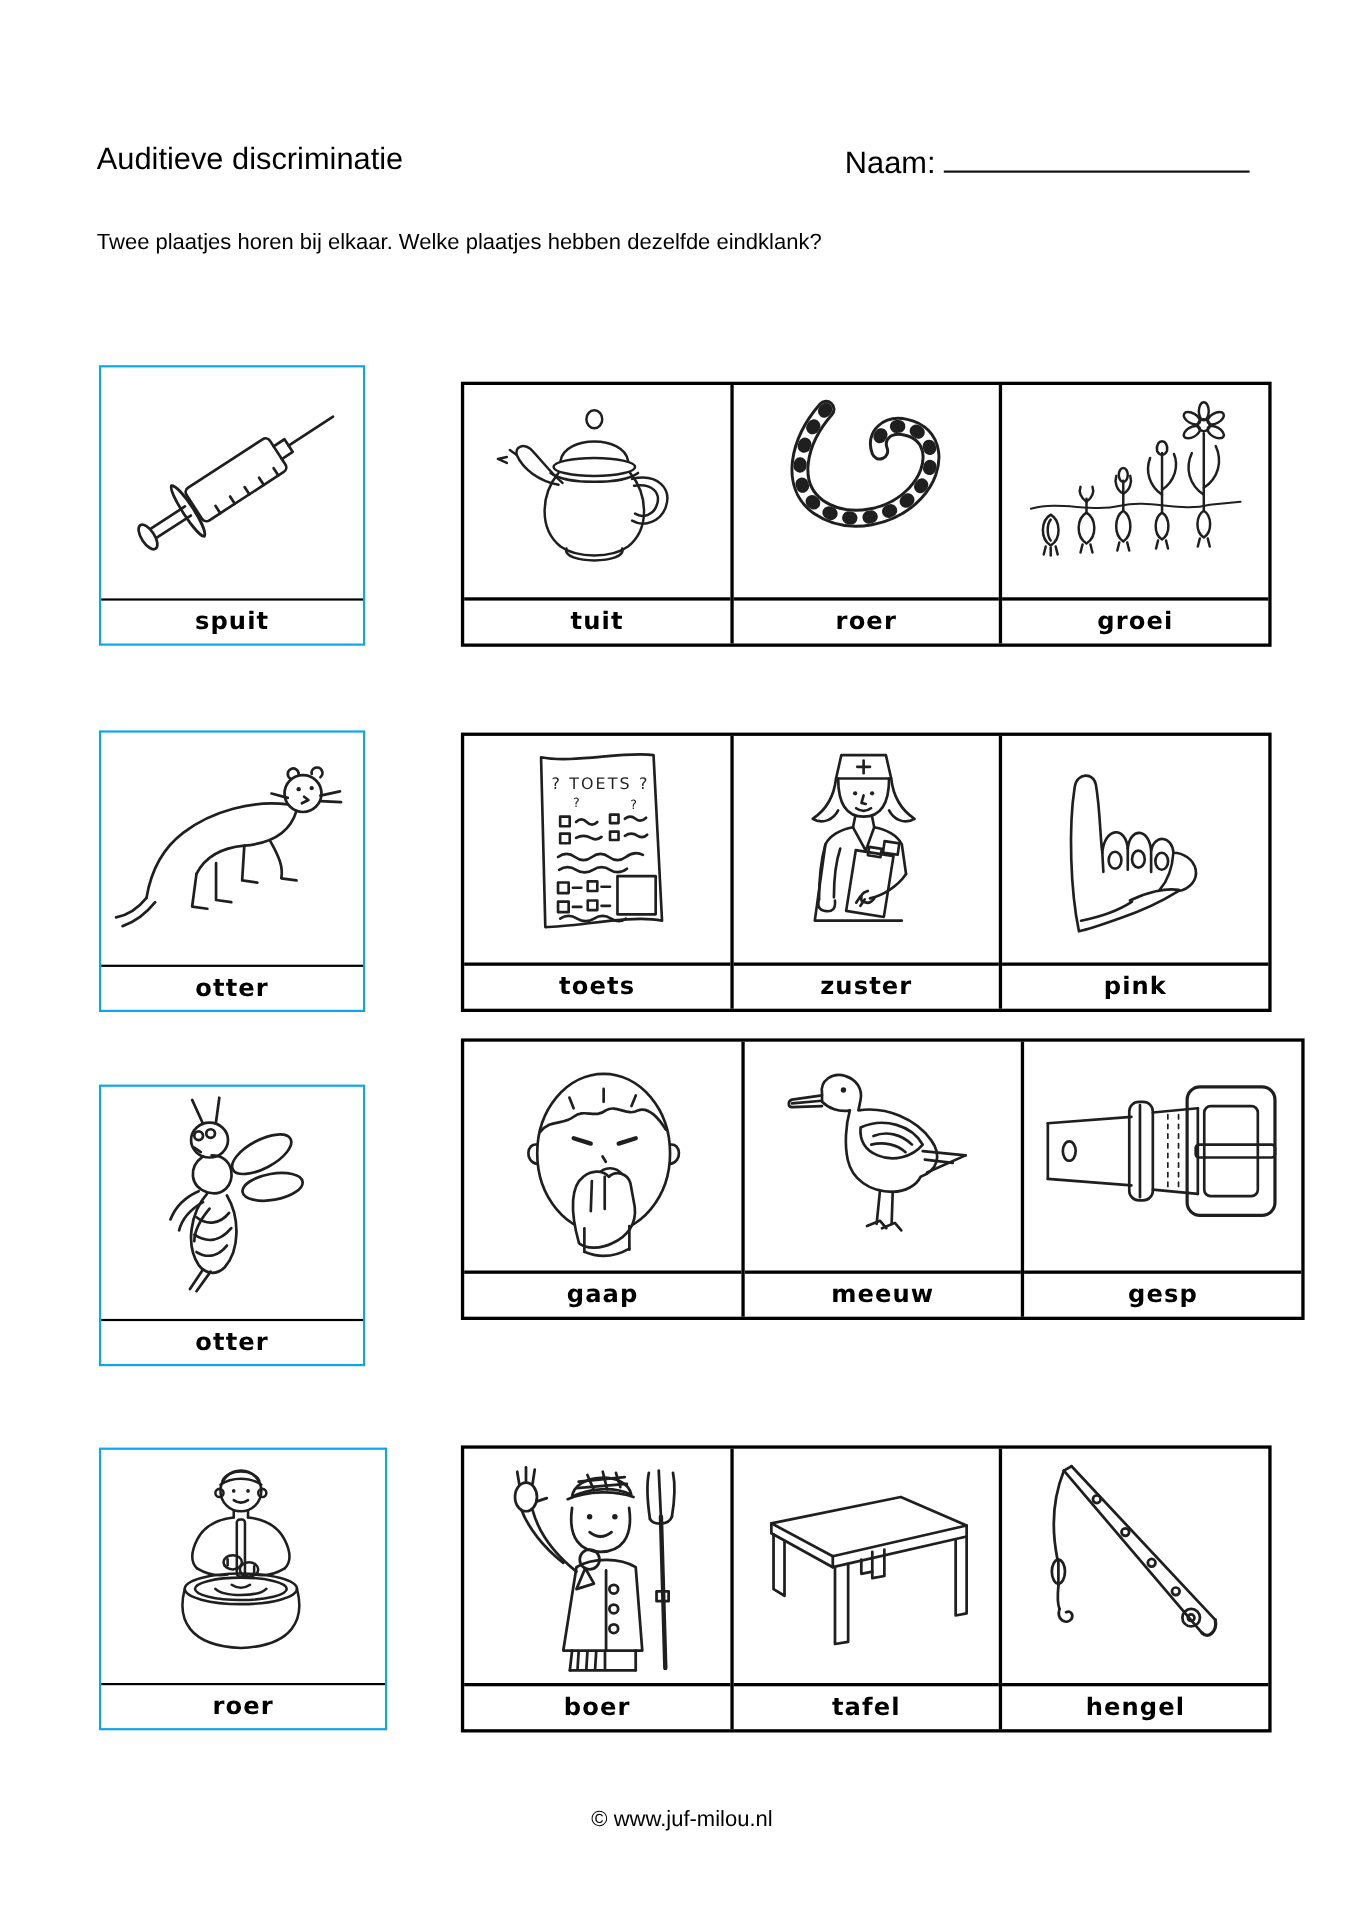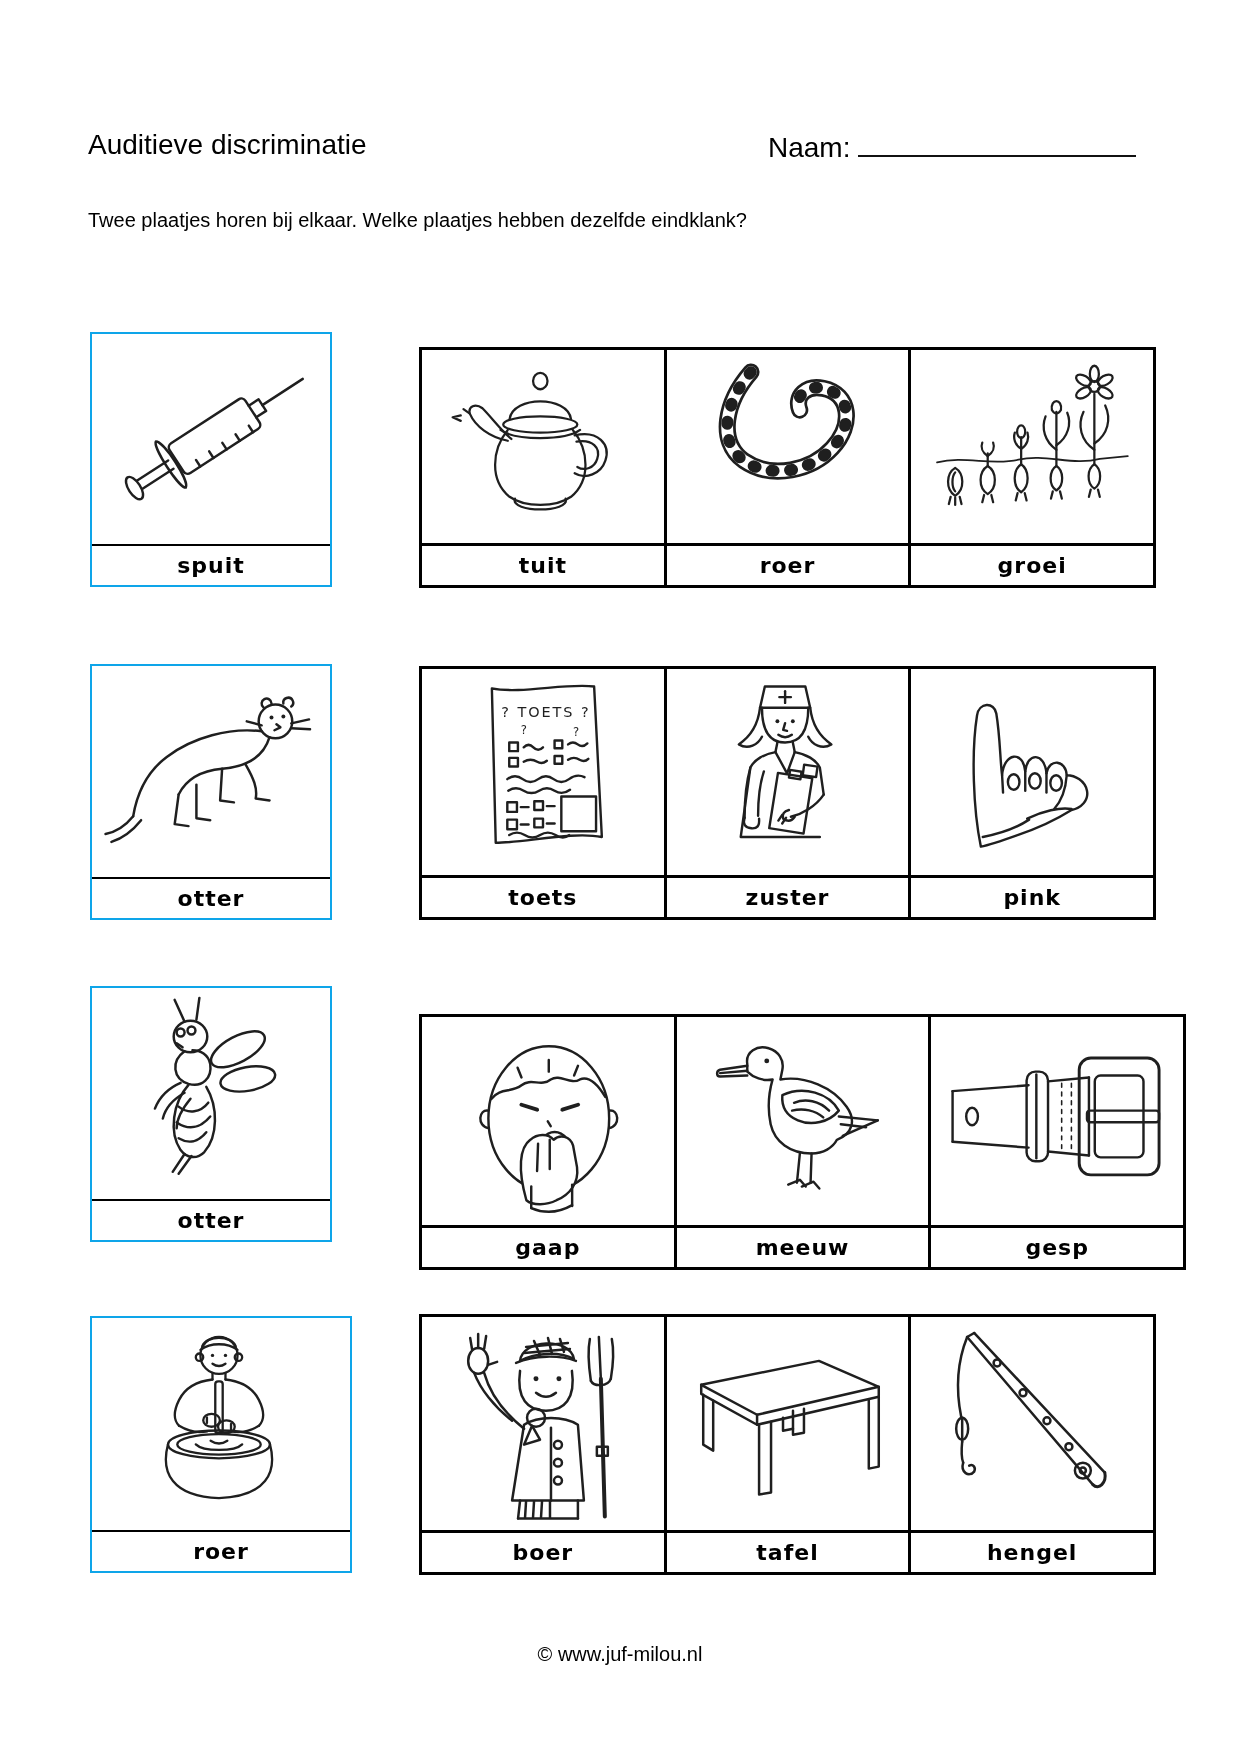--- a/index.html
+++ b/index.html
@@ -264,21 +264,21 @@
         <path d="M88,164 L76,182"></path>
           <path d="M95,166 L82,184"></path>
         <path d="M84,92 C70,98 62,108 58,118"></path>
         <path d="M88,102 C74,110 68,120 66,128"></path>
         <path d="M94,108 C84,120 80,130 80,138"></path>
       </svg>
     </div>
     <div class="caption">otter</div>
   </div>
 
-  <div class="group" style="left:419px;top:975px;width:767px;height:256px;">
+  <div class="group" style="left:419px;top:905px;width:767px;height:256px;">
     <div class="cell">
       <div class="pic">
         <svg viewBox="0 0 230 205">
           <ellipse cx="116" cy="100" rx="62" ry="74"></ellipse>
           <path d="M57,80 C66,68 78,74 88,66 C98,58 108,68 118,60 C128,54 138,66 148,60 C158,56 168,68 174,78"></path>
           <line x1="84" y1="48" x2="88" y2="58"></line>
             <line x1="116" y1="40" x2="116" y2="52"></line>
             <line x1="146" y1="46" x2="142" y2="56"></line>
           <path d="M54,92 C44,90 42,108 54,110"></path>
           <path d="M178,92 C188,90 190,108 178,110"></path>

